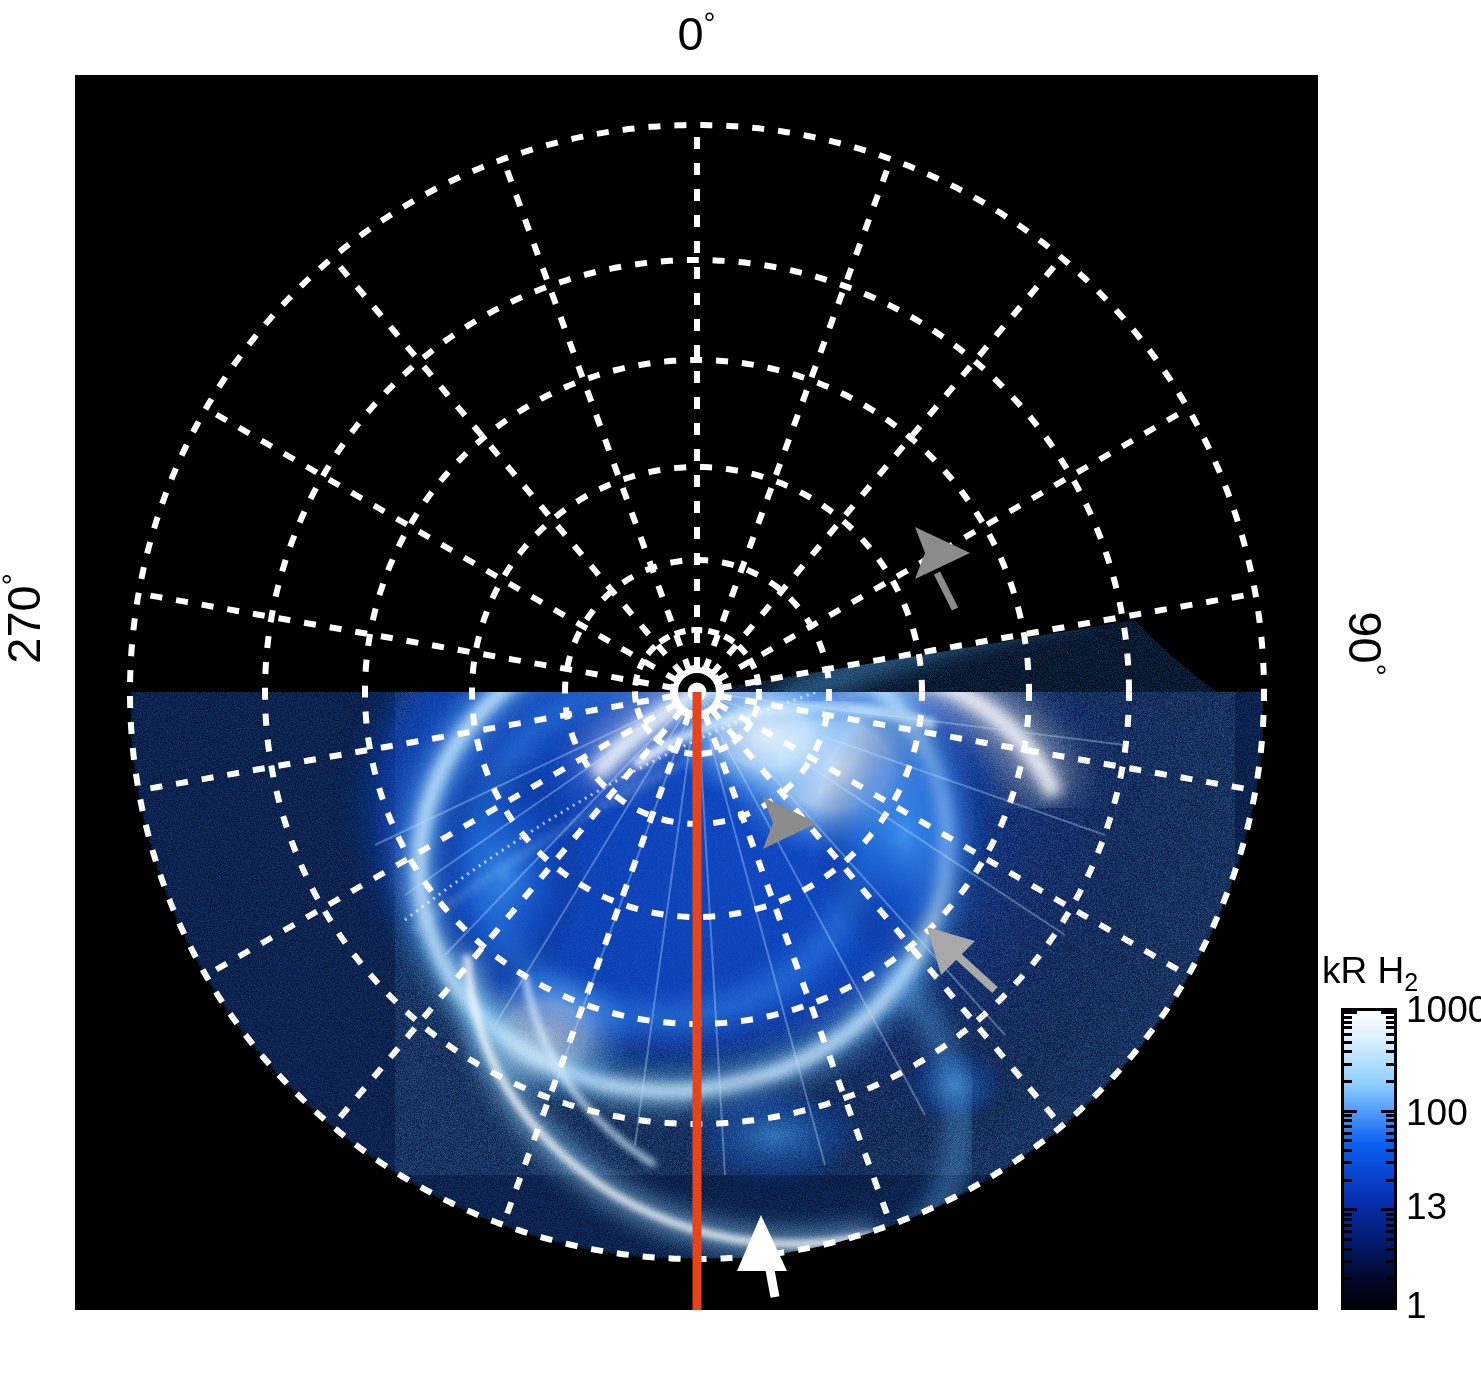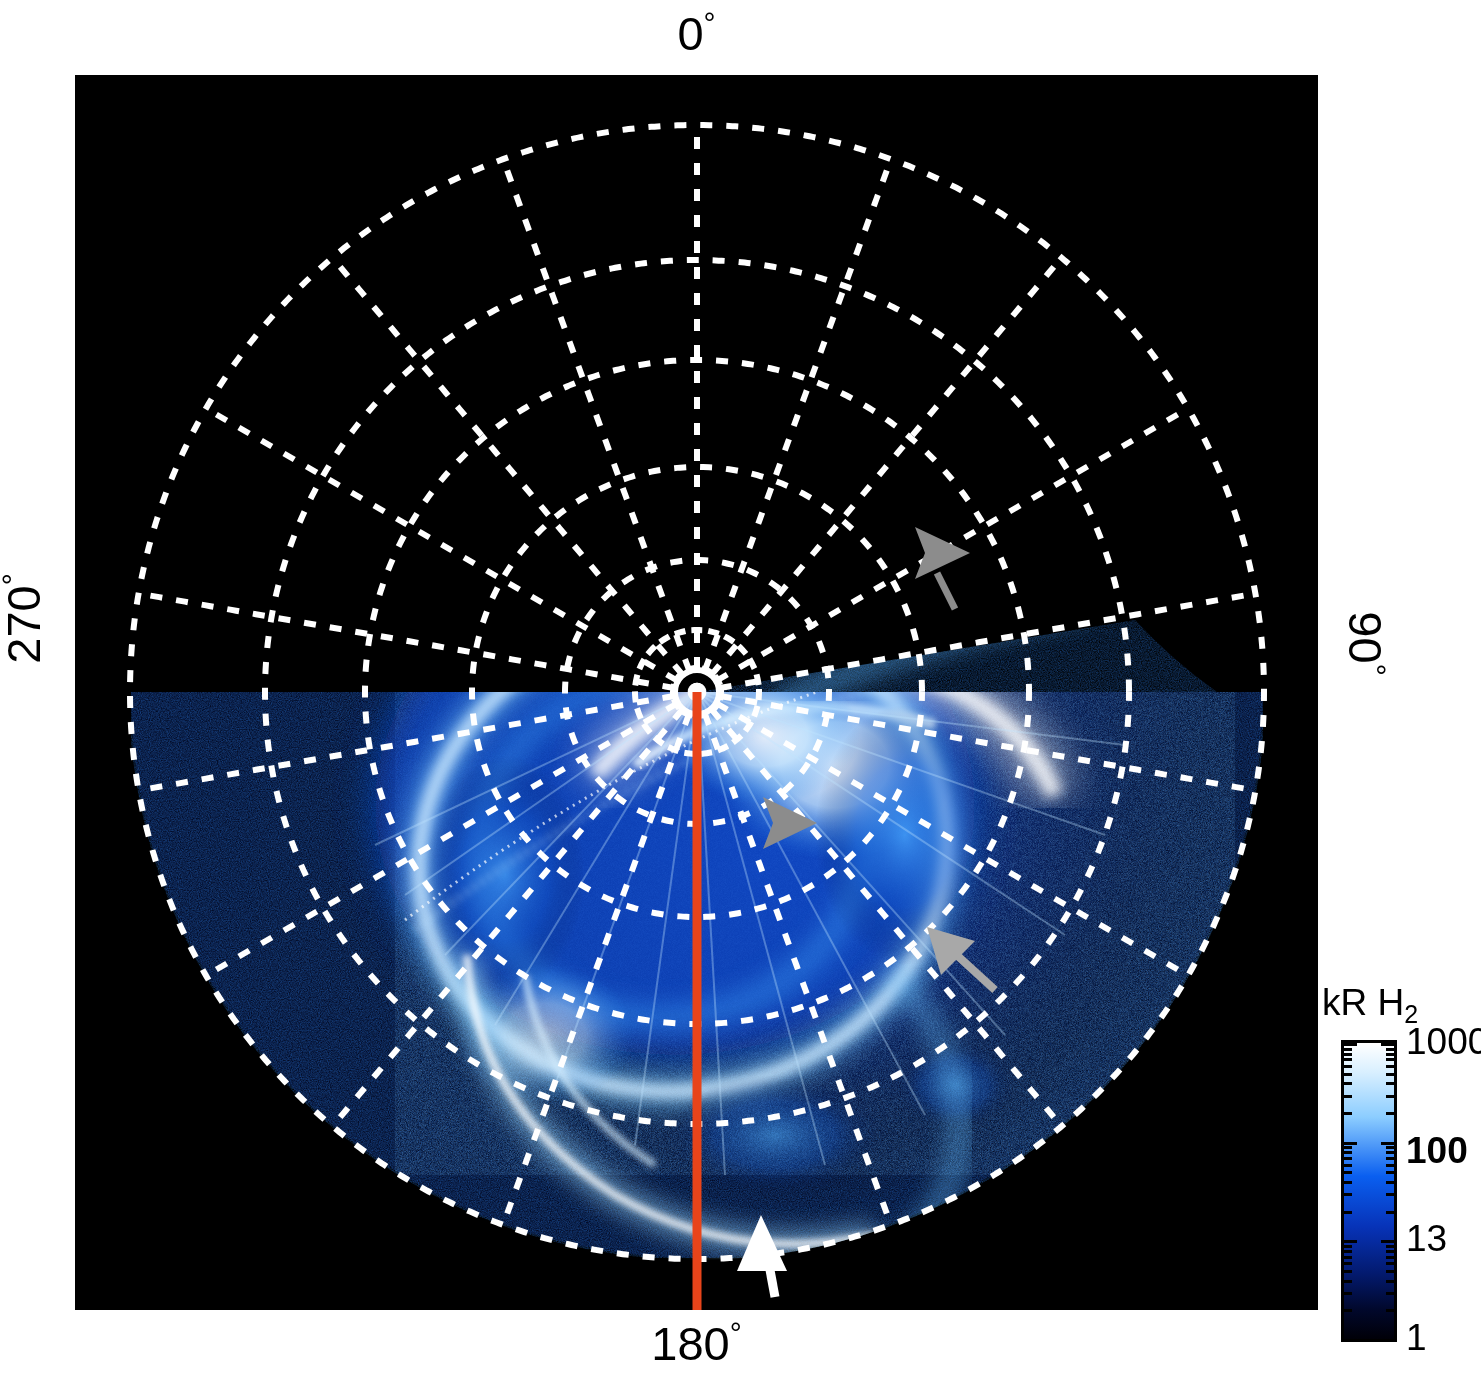--- a/index.html
+++ b/index.html
@@ -17,21 +17,21 @@
   .axis-label{position:absolute;font-size:47px;line-height:1;color:#000;white-space:nowrap;}
   #label-0{left:0;top:10px;width:1393px;text-align:center;}
   #label-180{left:0;top:1320px;width:1393px;text-align:center;}
   #label-270{left:-52px;top:595px;width:150px;text-align:center;
              transform:rotate(-90deg);transform-origin:50% 50%;}
   #label-90{left:1290px;top:620px;width:150px;text-align:center;
             transform:rotate(90deg);transform-origin:50% 50%;}
   .deg-sup{font-size:30px;vertical-align:super;line-height:0;}
 
   
-  #colorbar-block{position:absolute;left:1322px;top:950px;width:159px;height:380px;margin-top:32px;}
+  #colorbar-block{position:absolute;left:1322px;top:950px;width:159px;height:380px;}
   #cb-title{position:absolute;left:0;top:0;font-size:37px;white-space:nowrap;}
   #cb-title sub{font-size:25px;vertical-align:sub;line-height:0;}
   #cb-box{position:absolute;left:19px;top:58px;width:56px;height:302px;
           border:3px solid #000;box-sizing:border-box;overflow:hidden;}
   #cb-gradient{position:absolute;left:0;top:0;width:100%;height:100%;}
   .cb-ticklabel{position:absolute;left:84px;font-size:37px;line-height:1;white-space:nowrap;}
   .cb-tick{position:absolute;background:#000;height:3px;}
   .cb-tick.major{width:13px;}
   .cb-tick.minor{width:8px;}
   .cb-tick.left{left:0;}
@@ -249,23 +249,20 @@
         <g>
           <line x1="700" y1="1222" x2="690" y2="1168" stroke="#ffffff" stroke-width="9"></line>
           <polygon points="686,1140 712,1196 662,1196" fill="#ffffff"></polygon>
         </g>
       </g>
     </svg>
   </div>
 
   <div class="axis-label" id="label-0">
     <span>0</span><span class="deg-sup">°</span>
-  </div>
-  <div class="axis-label" id="label-180">
-    <span>180</span><span class="deg-sup">°</span>
   </div>
   <div class="axis-label" id="label-270">
     <span>270</span><span class="deg-sup">°</span>
   </div>
   <div class="axis-label" id="label-90">
     <span>90</span><span class="deg-sup">°</span>
   </div>
 
   <div id="colorbar-block">
     <div id="cb-title">
@@ -335,19 +332,19 @@
           <div class="cb-tick left major" style="top: 98.7px;"></div>
           <div class="cb-tick right major" style="top: 98.7px;"></div>
           <div class="cb-tick left major" style="top: 197.3px;"></div>
           <div class="cb-tick right major" style="top: 197.3px;"></div>
           <div class="cb-tick left major" style="top: 296px;"></div>
           <div class="cb-tick right major" style="top: 296px;"></div>
         </div>
     </div>
     <div id="cb-labels">
         <div class="cb-ticklabel" style="top: 41px;">1000</div>
-        <div class="cb-ticklabel" style="top: 150px; font-weight: bold;">100</div>
+        <div class="cb-ticklabel" style="top: 144px;">100</div>
         <div class="cb-ticklabel" style="top: 238.3px;">13</div>
         <div class="cb-ticklabel" style="top: 337px;">1</div>
       </div>
   </div>
 
 </div>
 
 </body></html>

